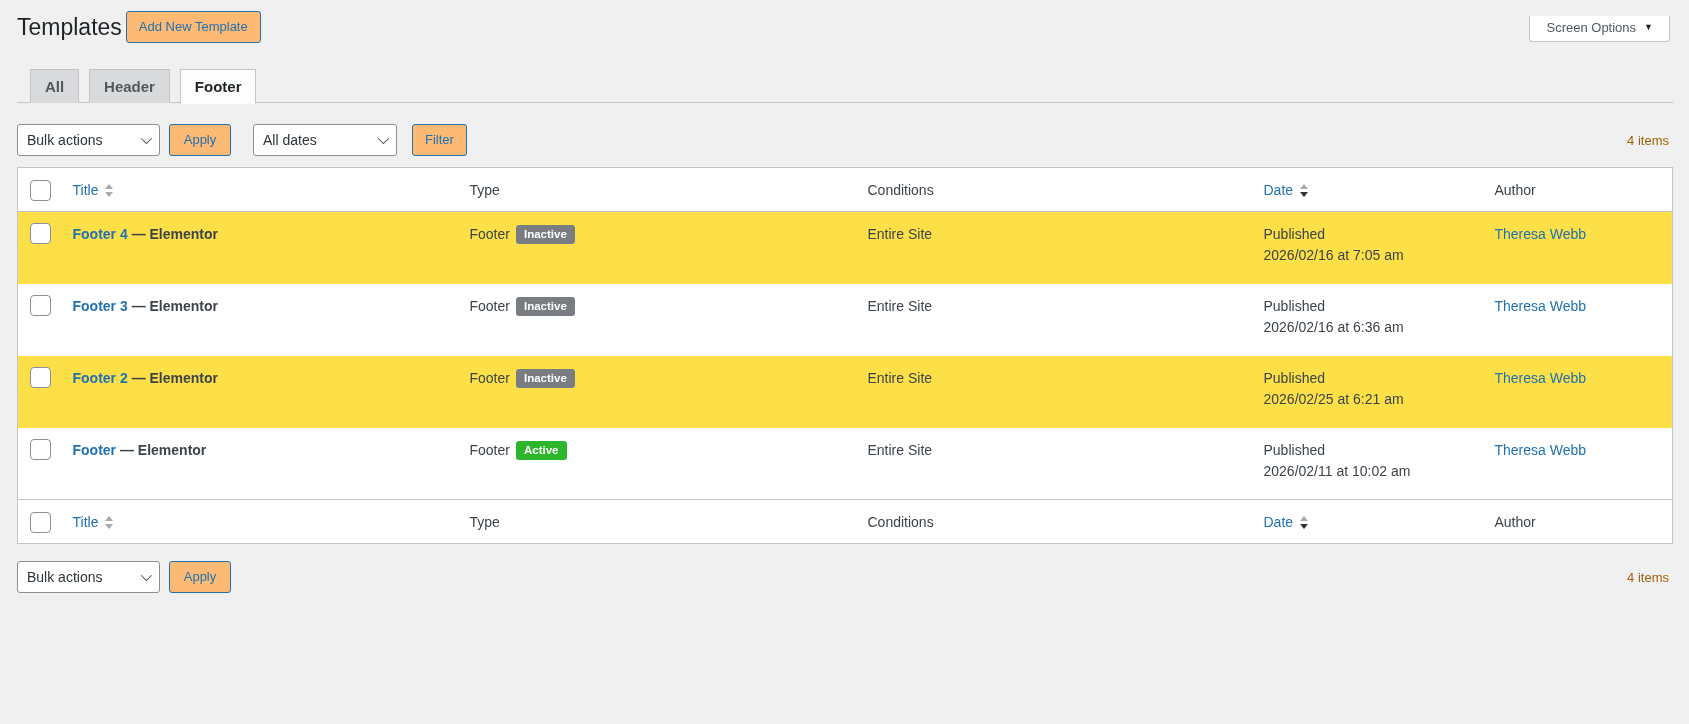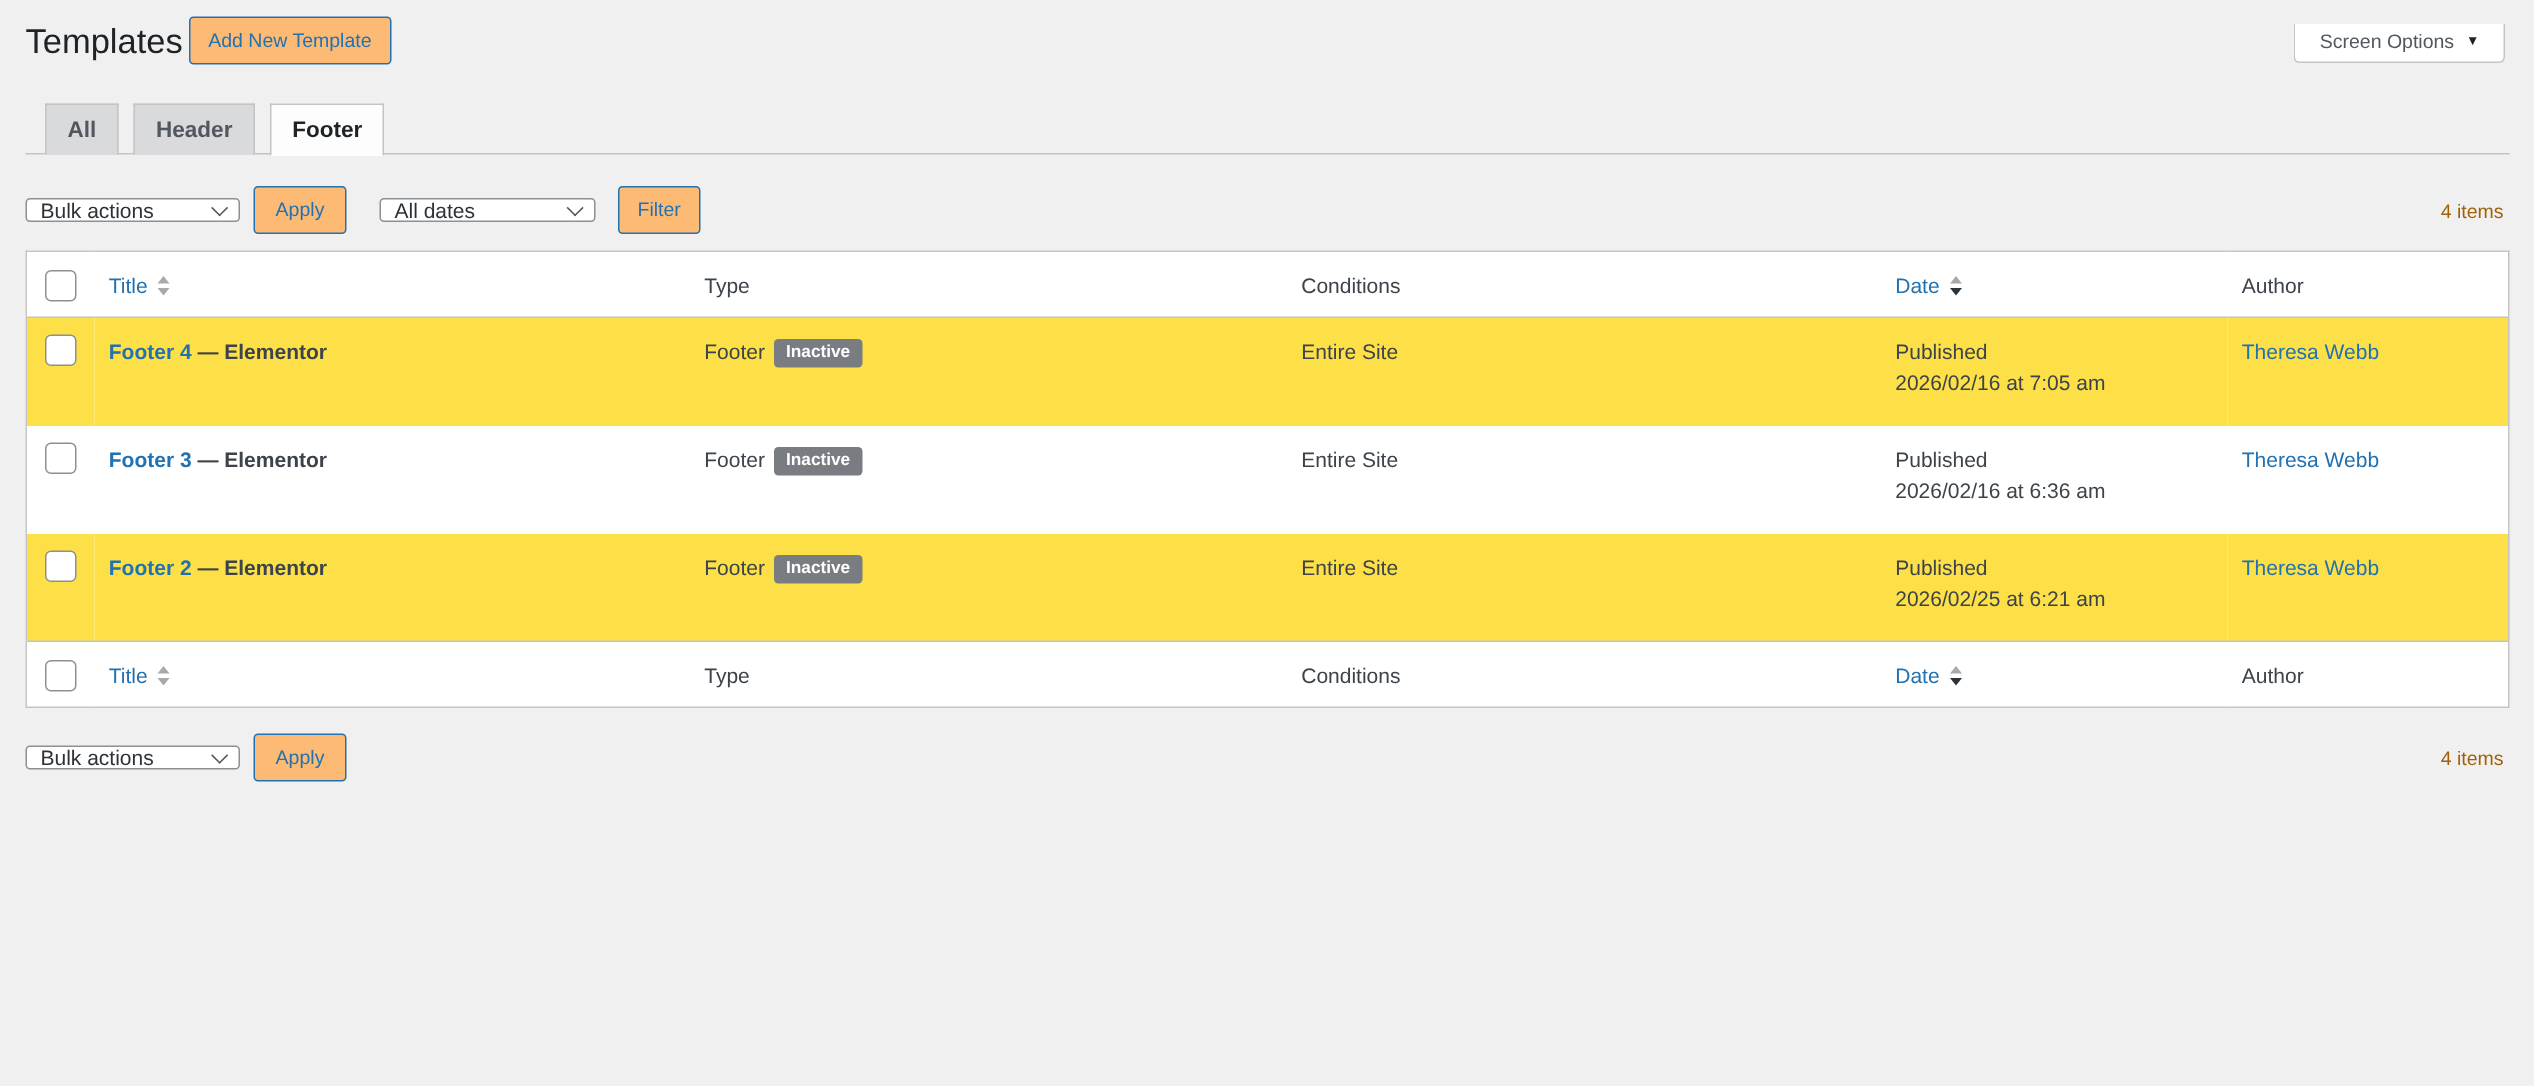--- a/index.html
+++ b/index.html
@@ -61,21 +61,21 @@
     border:1px solid #8c8f94; border-radius:4px;
     font-family:"Liberation Sans", sans-serif; font-size:14px; padding:0 8px; color:#2c3338;
   }
   .search-btn { line-height:31px; }
 
   
   .toolbar { margin-top:21px; display:flex; justify-content:space-between; align-items:center; }
   .toolbar.bottom { margin-top:17px; }
   .toolbar-left { display:flex; align-items:center; }
   .select {
-    height:16px; background:#fff; border:1px solid #8c8f94; border-radius:3px;
+    height:32px; background:#fff; border:1px solid #8c8f94; border-radius:3px;
     display:inline-flex; align-items:center; justify-content:space-between;
     font-size:14px; color:#2c3338; padding:0 10px 0 9px; cursor:pointer;
   }
   .select .chev {
     width:8px; height:8px; border-right:1.6px solid #50575e; border-bottom:1.6px solid #50575e;
     transform:rotate(45deg) translateY(-2px); margin-left:14px;
   }
   .sel-bulk { width:143px; margin-right:9px; }
   .sel-dates { width:144px; margin-left:22px; margin-right:15px; }
   .btn-apply { line-height:30px; min-width:62px; text-align:center; }
@@ -210,20 +210,31 @@
         <td class="cb-cell"><span class="cb"></span></td>
         <td class="row-title"><a>Footer 2</a> <span class="post-state">— Elementor</span></td>
         <td><span>Footer</span><span class="badge inactive">Inactive</span></td>
         <td>Entire Site</td>
         <td>
             <div>Published</div>
             <div>2026/02/25 at 6:21 am</div>
           </td>
         <td><a class="author-link">Theresa Webb</a></td>
       </tr>
+      <tr>
+        <td class="cb-cell"><span class="cb"></span></td>
+        <td class="row-title"><a>Footer</a> <span class="post-state">— Elementor</span></td>
+        <td><span>Footer</span><span class="badge active">Active</span></td>
+        <td>Entire Site</td>
+        <td>
+            <div>Published</div>
+            <div>2026/02/11 at 10:02 am</div>
+          </td>
+        <td><a class="author-link">Theresa Webb</a></td>
+      </tr>
     </tbody>
     <tfoot>
       <tr>
         <th class="cb-cell"><span class="cb"></span></th>
         <th><a class="sort-link">
               <span>Title</span>
               <span class="sort">
                 <i class="tri up"></i>
                 <i class="tri down"></i>
               </span>

